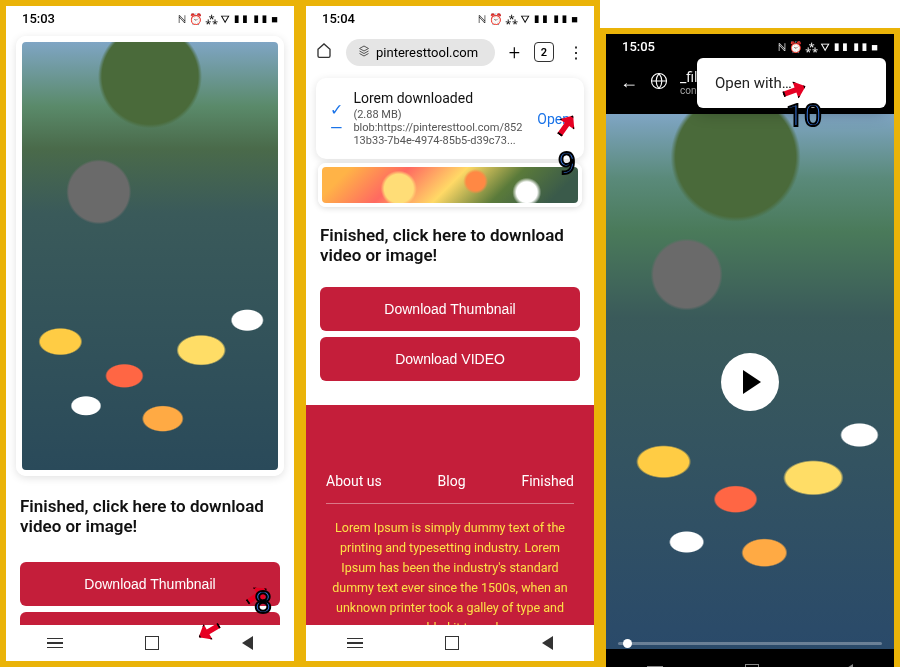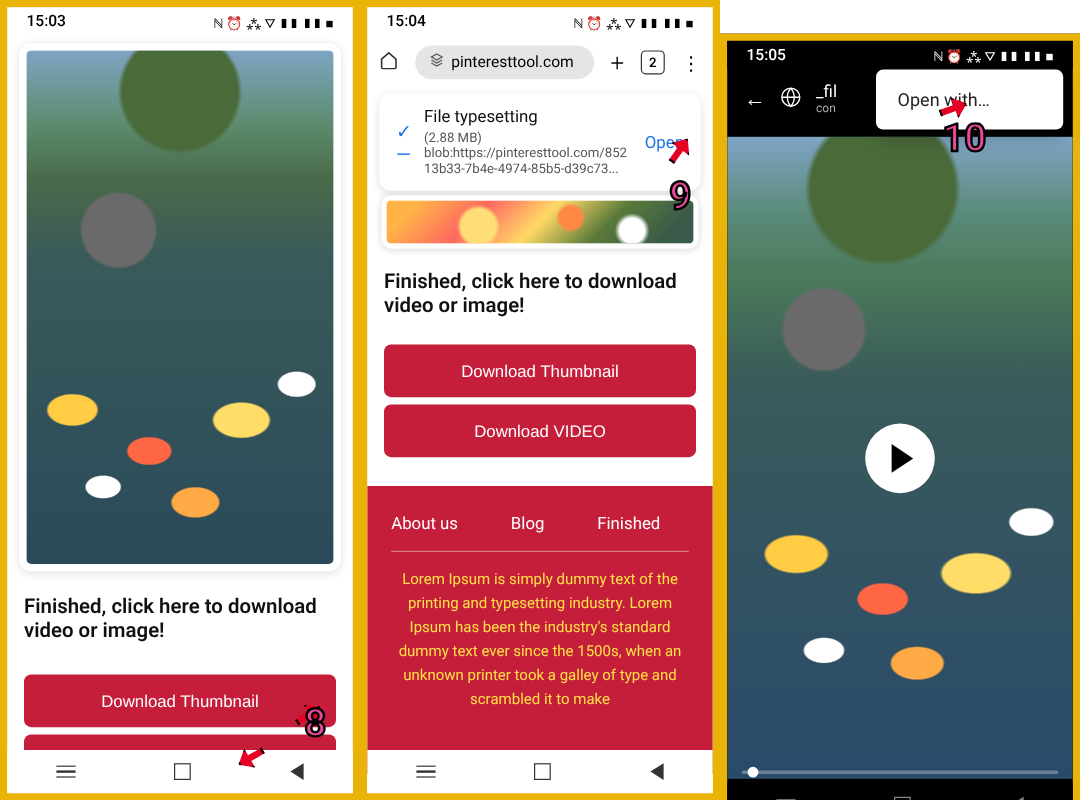--- a/index.html
+++ b/index.html
@@ -110,21 +110,21 @@
       width: calc(100% - 28px);
     }
     .footer {
       background: #c41e3a;
       color: #fff;
       padding: 24px 20px 0;
       text-align: center;
       margin-top: 24px;
       height: 240px;
     }
-    .footer-links { display: flex; justify-content: flex-start; gap: 44px; font-size: 14px; }
+    .footer-links { display: flex; justify-content: space-between; gap: 44px; font-size: 14px; margin-top: 44px; }
     .footer-divider { border: none; border-top: 1px solid rgba(255,255,255,0.4); margin: 14px 0; }
     .footer-text { font-size: 12.5px; line-height: 1.6; color: #fde047; }
     .nav-bar {
       position: absolute;
       bottom: 0;
       left: 0;
       right: 0;
       height: 36px;
       background: #fff;
       display: flex;
@@ -165,21 +165,21 @@
         radial-gradient(circle 80px at 50% 8%, #4a6a3a 60%, transparent 65%),
         radial-gradient(circle 50px at 30% 35%, #6a6a6a 60%, transparent 65%);
     }
     .popup-menu {
       position: absolute;
       top: 24px;
       right: 8px;
       background: #fff;
       border-radius: 6px;
       box-shadow: 0 4px 16px rgba(0,0,0,0.3);
-      width: 156px;
+      width: 189px;
       z-index: 10;
     }
     .popup-item {
       padding: 16px 18px;
       font-size: 15px;
       color: #222;
     }
     .popup-item + .popup-item { border-top: 1px solid #eee; }
     .player-bar3 {
       position: absolute;
@@ -245,23 +245,23 @@
       padding: 8px 12px 4px;
       color: #fff;
       font-size: 12px;
     }
     .vc-row { display: flex; justify-content: space-between; align-items: center; margin-bottom: 4px; }
     .vc-icons { display: flex; gap: 16px; }
     .progress { height: 3px; background: rgba(255,255,255,0.3); border-radius: 2px; position: relative; }
     .progress-dot { position: absolute; left: 2%; top: -3px; width: 9px; height: 9px; background: #fff; border-radius: 50%; }
     .step-badge {
       position: absolute;
-      font-weight: 700;
+      font-weight: 400;
       font-size: 32px;
-      color: #ec4899;
+      color: #3b82f6;
       -webkit-text-stroke: 2px #000;
       text-stroke: 2px #000;
       z-index: 20;
     }
     .arrow {
       position: absolute;
       width: 0;
       height: 0;
       z-index: 19;
     }
@@ -338,21 +338,21 @@
       <span>pinteresttool.com</span>
     </div>
     <span style="font-size:20px;font-weight:300;">+</span>
     <span class="tabcount">2</span>
     <span style="font-size:16px;">⋮</span>
   </div>
 
   <div class="download-card">
     <span style="color:#1a73e8;align-self:center;font-size:16px;">✓<br>—</span>
     <div class="download-info">
-      <div class="download-title">File typesetting</div>
+      <div class="download-title">Lorem downloaded</div>
       <div>(2.88 MB)</div>
       <div style="word-break:break-all;">blob:https://pinteresttool.com/85213b33-7b4e-4974-85b5-d39c73...</div>
     </div>
     <span class="download-open">Open</span>
   </div>
 
   <div class="preview-img"></div>
 
   <div class="finished-text">Finished, click here to download video or image!</div>
 

